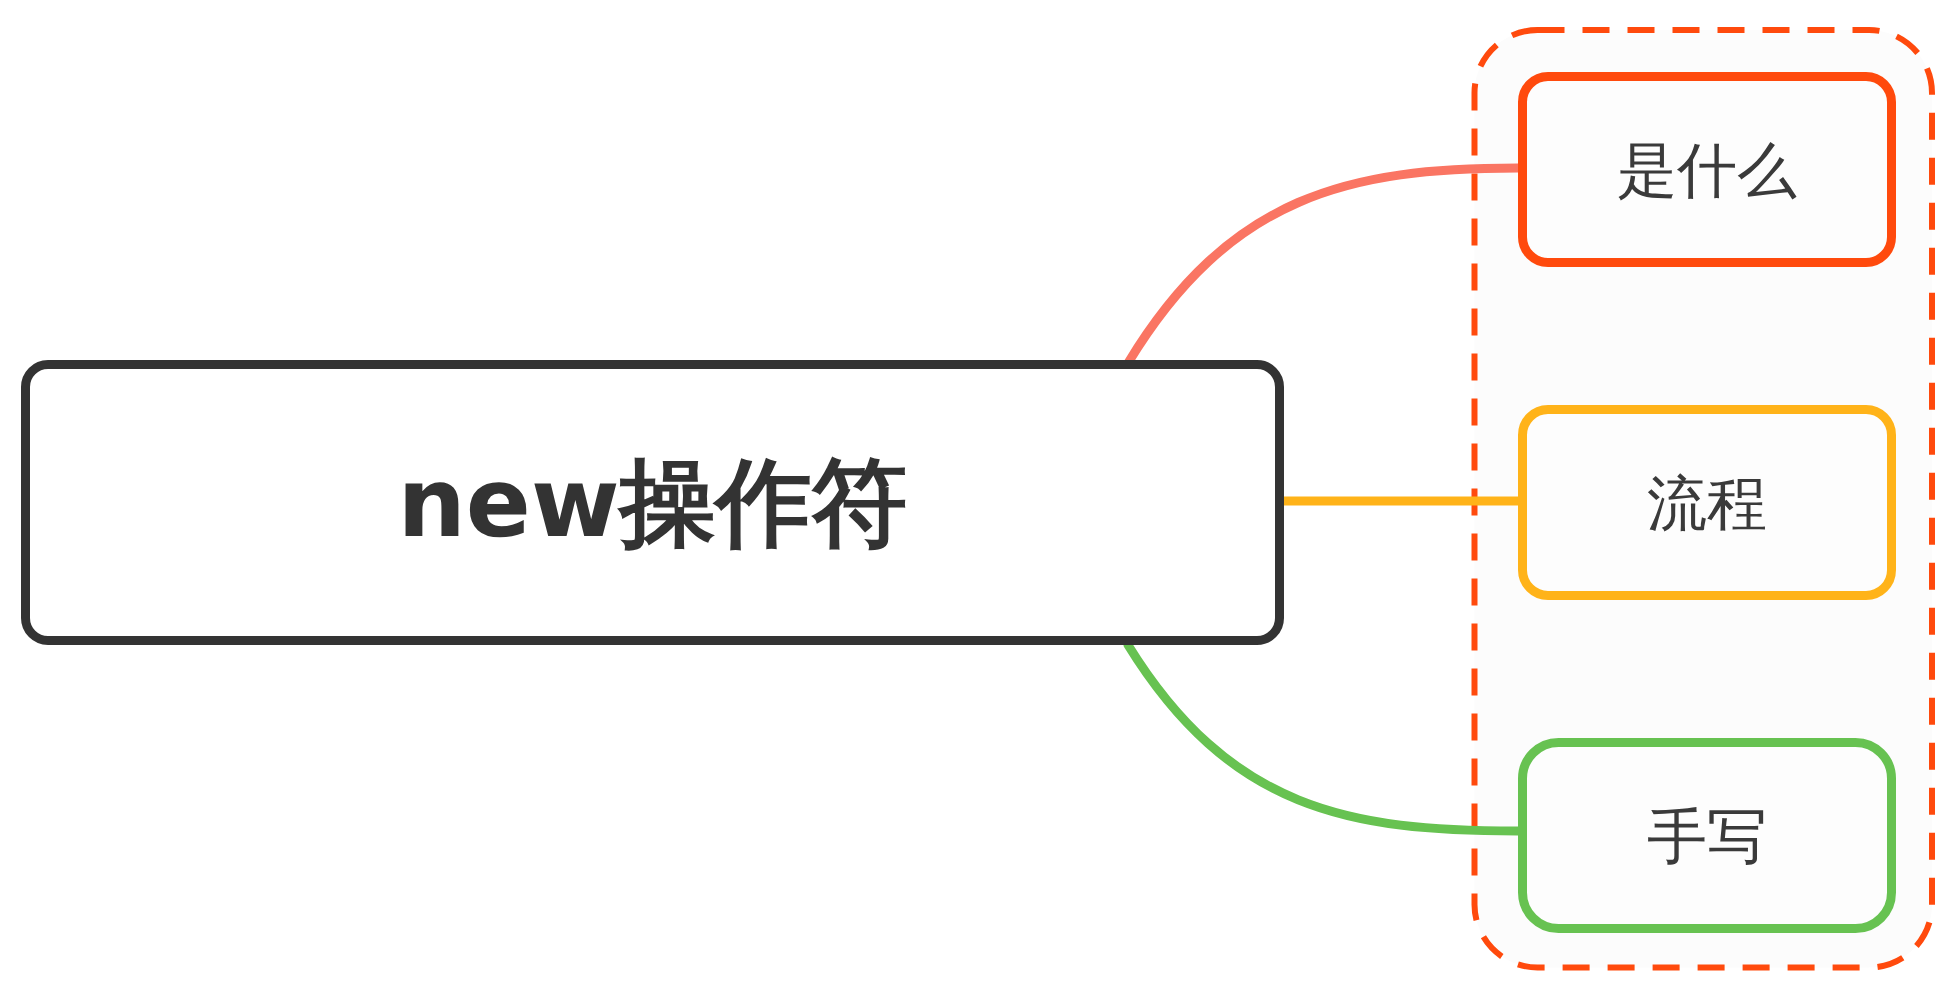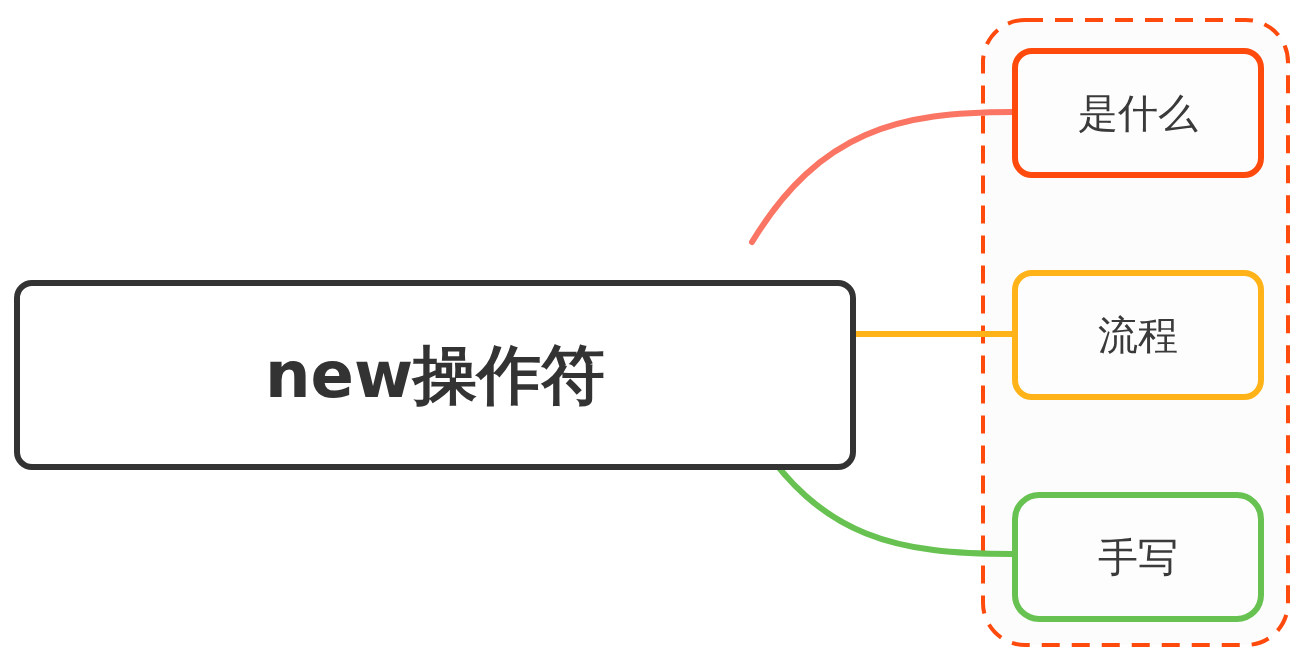--- a/index.html
+++ b/index.html
@@ -3,21 +3,21 @@
   <meta charset="utf-8">
   <style>
     html, body { margin: 0; padding: 0; background: #ffffff; }
     body { width: 1300px; height: 659px; position: relative; overflow: hidden;
            font-family: "DejaVu Sans", "Liberation Sans", sans-serif; }
     .canvas { position: absolute; left: 0; top: 0; width: 1300px; height: 659px; }
     svg.lines { position: absolute; left: 0; top: 0; width: 1300px; height: 659px; }
     .node { position: absolute; box-sizing: border-box; background: #ffffff;
             display: flex; align-items: center; justify-content: center; }
     .root { left: 14px; top: 240px; width: 842px; height: 190px;
-            border: 6px solid #333333; border-radius: 18px; margin-top: 40px; }
+            border: 6px solid #333333; border-radius: 18px; }
     .root-text { font-size: 64px; font-weight: bold; color: #333333; letter-spacing: 0px; }
     .child { left: 1012px; width: 252px; height: 130px; border-width: 6px;
              border-style: solid; border-radius: 20px; background: #fdfdfd; }
     .child-text { font-size: 40px; color: #3a3a3a; }
     .child-0 { top: 48px; }
     .child-1 { top: 270px; }
     .child-2 { top: 492px; border-radius: 27px; }
   </style>
 </head>
 <body>

